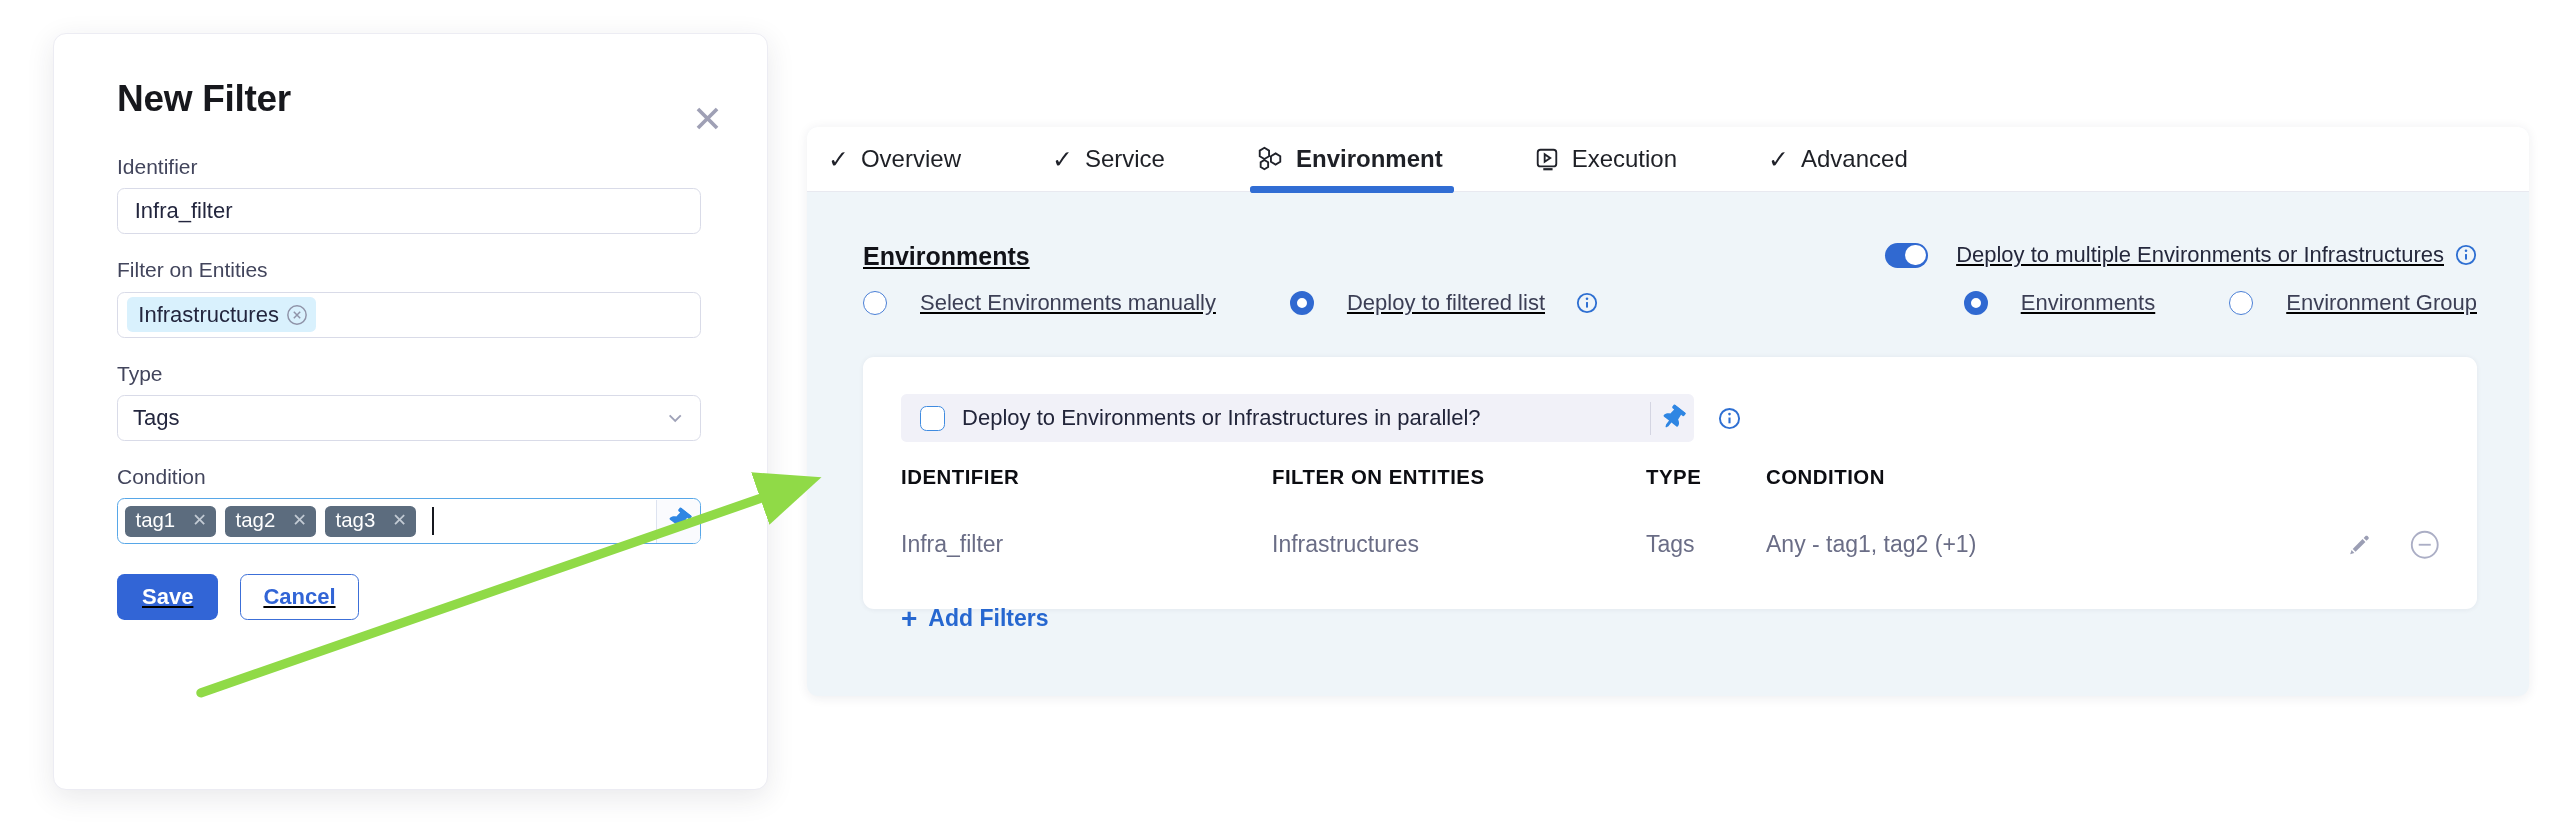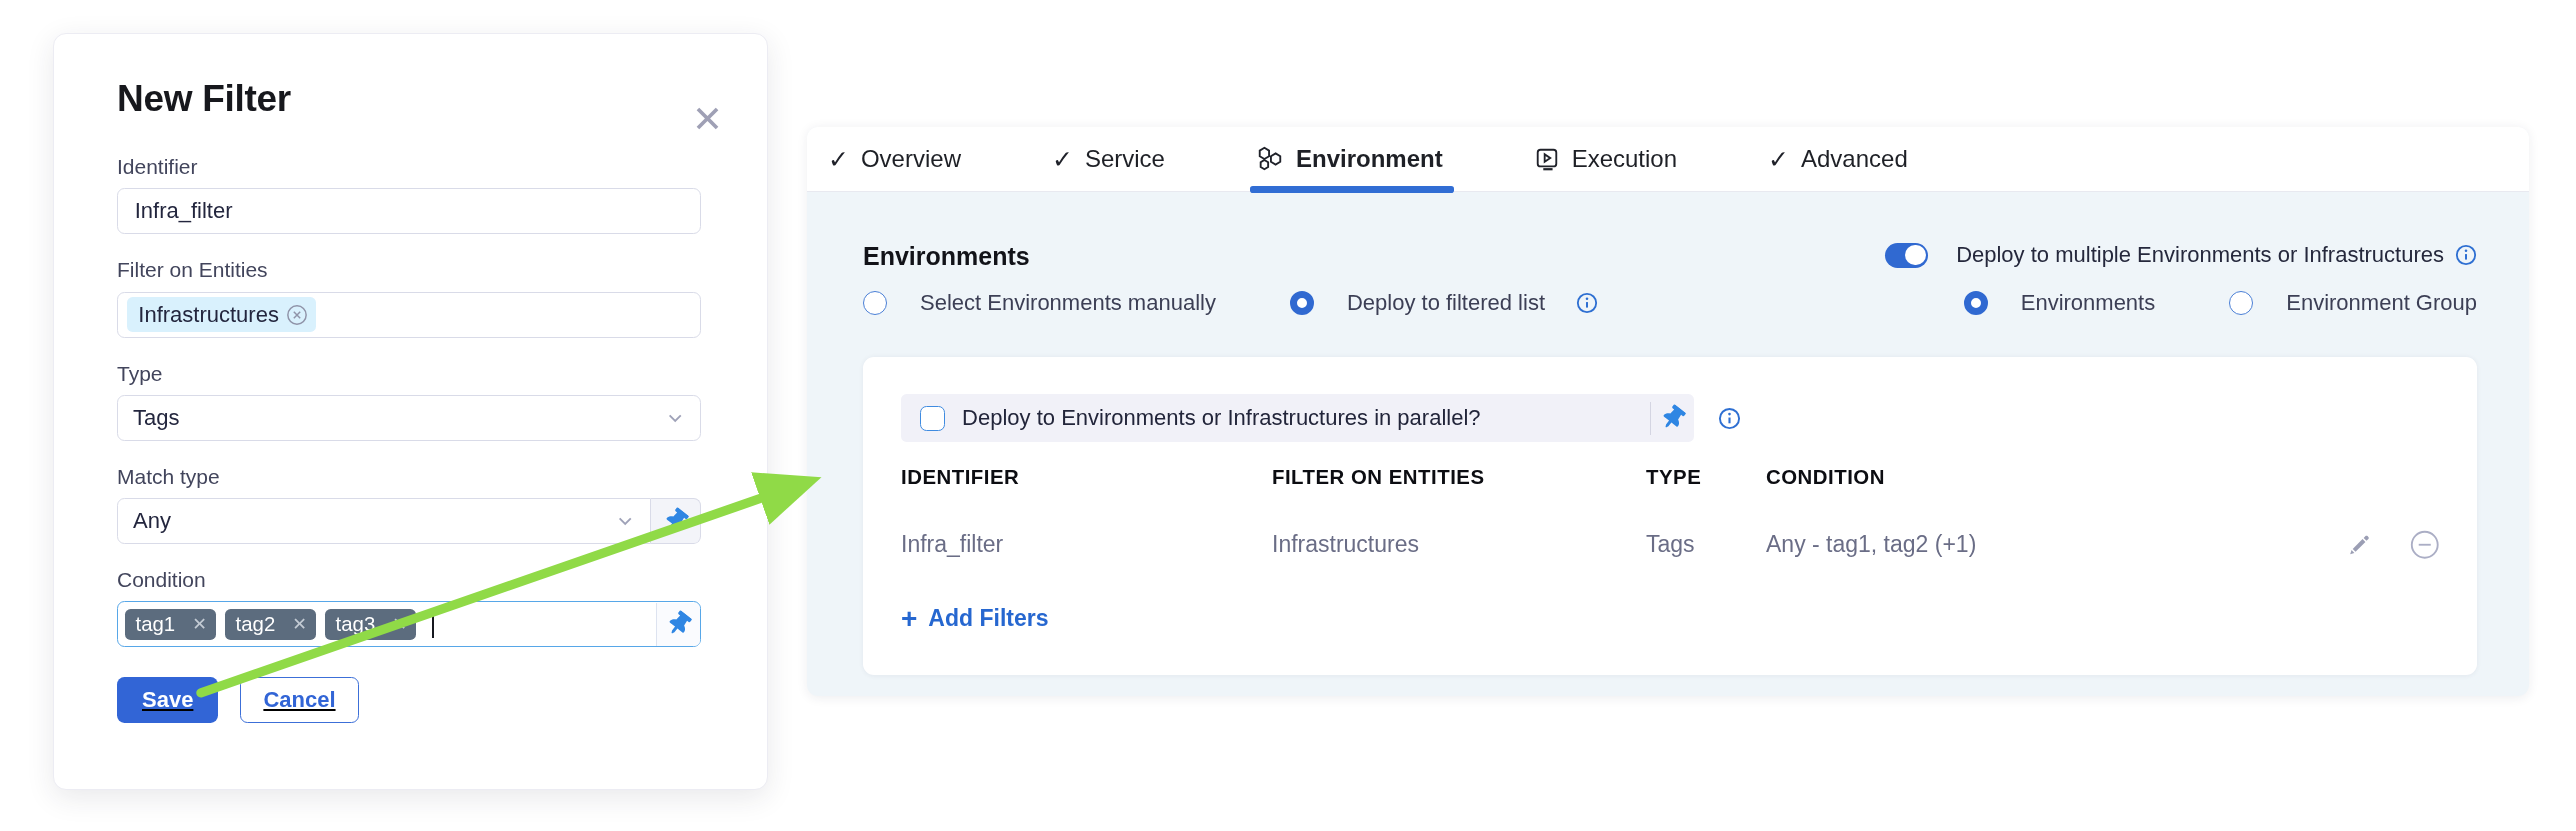--- a/index.html
+++ b/index.html
@@ -76,38 +76,38 @@
     border-bottom:1.9px solid #e8e9f0;display:flex;align-items:center;padding-left:21px;box-sizing:border-box;
   }
   .tab{position:relative;display:flex;align-items:center;gap:12px;height:100%;
        margin-right:91px;cursor:pointer;font-size:24px;color:#1e2026;}
   .tab .tab-check{font-size:25px;font-weight:700;color:#20222a;line-height:1;}
   .tab.active{font-weight:600;}
   .tab.active .tab-underline{
     position:absolute;left:-5.6px;right:-11px;bottom:-1.9px;height:7.4px;background:#316dd4;border-radius:2.8px;
   }
   .content{padding:50px 52px 0 56px;box-sizing:border-box;}
-  .content-head{display:flex;justify-content:space-between;align-items:flex-start;}
+  .content-head{display:flex;justify-content:space-between;align-items:flex-start;text-decoration:underline;}
   .env-heading{margin:0 0 18.5px 0;font-size:25px;font-weight:700;color:#121319;}
   .radio-row{display:flex;align-items:center;gap:20px;}
   .radio{box-sizing:border-box;width:24px;height:24px;border-radius:50%;background:#fff;
          border:1.9px solid #4a7fd6;flex:none;cursor:pointer;}
   .radio.checked{border:7.4px solid #3069d1;}
   .radio-label{font-size:22px;color:#3c3f55;margin-left:13px;cursor:default;}
   .ml-gap{margin-left:54px;}
   .info{margin-left:11px;flex:none;cursor:pointer;display:inline-flex;}
   .head-right{display:flex;flex-direction:column;align-items:flex-end;}
   .toggle-row{display:flex;align-items:center;}
   .toggle{position:relative;width:43px;height:25px;border-radius:13px;background:#3069d1;flex:none;cursor:pointer;}
   .toggle .knob{position:absolute;top:2.3px;right:2.3px;width:20.4px;height:20.4px;border-radius:50%;background:#fff;}
   .toggle-label{font-size:22px;color:#25283c;margin-left:28px;}
   .head-right .radio-row{margin-top:22px;}
 
   .card{
-    margin-top:41px;height:318px;background:#fff;border-radius:11px;
+    margin-top:41px;height:252px;background:#fff;border-radius:11px;
     box-shadow:0 0.9px 5.6px rgba(40,41,61,.06);padding:37px 37px 0 38px;box-sizing:border-box;
   }
   .parallel-row{display:flex;align-items:center;}
   .parallel-bar{
     display:flex;align-items:center;width:793px;height:48px;background:#f1f1f8;border-radius:5.6px;
   }
   .checkbox{box-sizing:border-box;width:25px;height:25px;border:1.9px solid #3f8be0;border-radius:6.5px;
             background:#fff;margin-left:19.4px;flex:none;cursor:pointer;}
   .parallel-label{font-size:22px;color:#22253a;margin-left:16.7px;flex:1;}
   .bar-pin{width:43px;height:33px;border-left:0.9px solid #d4d5e2;display:flex;align-items:center;
@@ -164,38 +164,20 @@
       <div class="select-box">
         <span>Tags</span>
         <span class="icon-btn">
           <svg width="20.4" height="20.4" viewBox="0 0 22 22">
               <path d="M5 8 L11 14 L17 8" fill="none" stroke="#9fa2b8" stroke-width="2"></path>
             </svg>
         </span>
       </div>
     </div>
 
-    <div class="field">
-      <span class="field-label">Match type</span>
-      <div class="select-wrap">
-        <div class="select-box">
-          <span>Any</span>
-          <span class="icon-btn">
-            <svg width="20.4" height="20.4" viewBox="0 0 22 22">
-                <path d="M5 8 L11 14 L17 8" fill="none" stroke="#9fa2b8" stroke-width="2"></path>
-              </svg>
-          </span>
-        </div>
-        <div class="pin-seg">
-          <svg width="24" height="24" viewBox="0 0 384 512" style="transform:rotate(38deg)">
-              <path fill="#2f86e3" d="M298 214L286 96h42c13 0 24-11 24-24V24c0-13-11-24-24-24H56C43 0 32 11 32 24v48c0 13 11 24 24 24h42L86 214C37 237 0 277 0 328c0 13 11 24 24 24h136v104l25 51c3 6 11 6 14 0l25-51V352h136c13 0 24-11 24-24 0-51-38-91-86-114z"></path>
-            </svg>
-        </div>
-      </div>
-    </div>
 
     <div class="field">
       <span class="field-label">Condition</span>
       <div class="cond-box">
         <div class="cond-chips">
           <span class="chip-dark">
             <span>tag1</span>
             <span class="chip-x">✕</span>
           </span>
           <span class="chip-dark">

